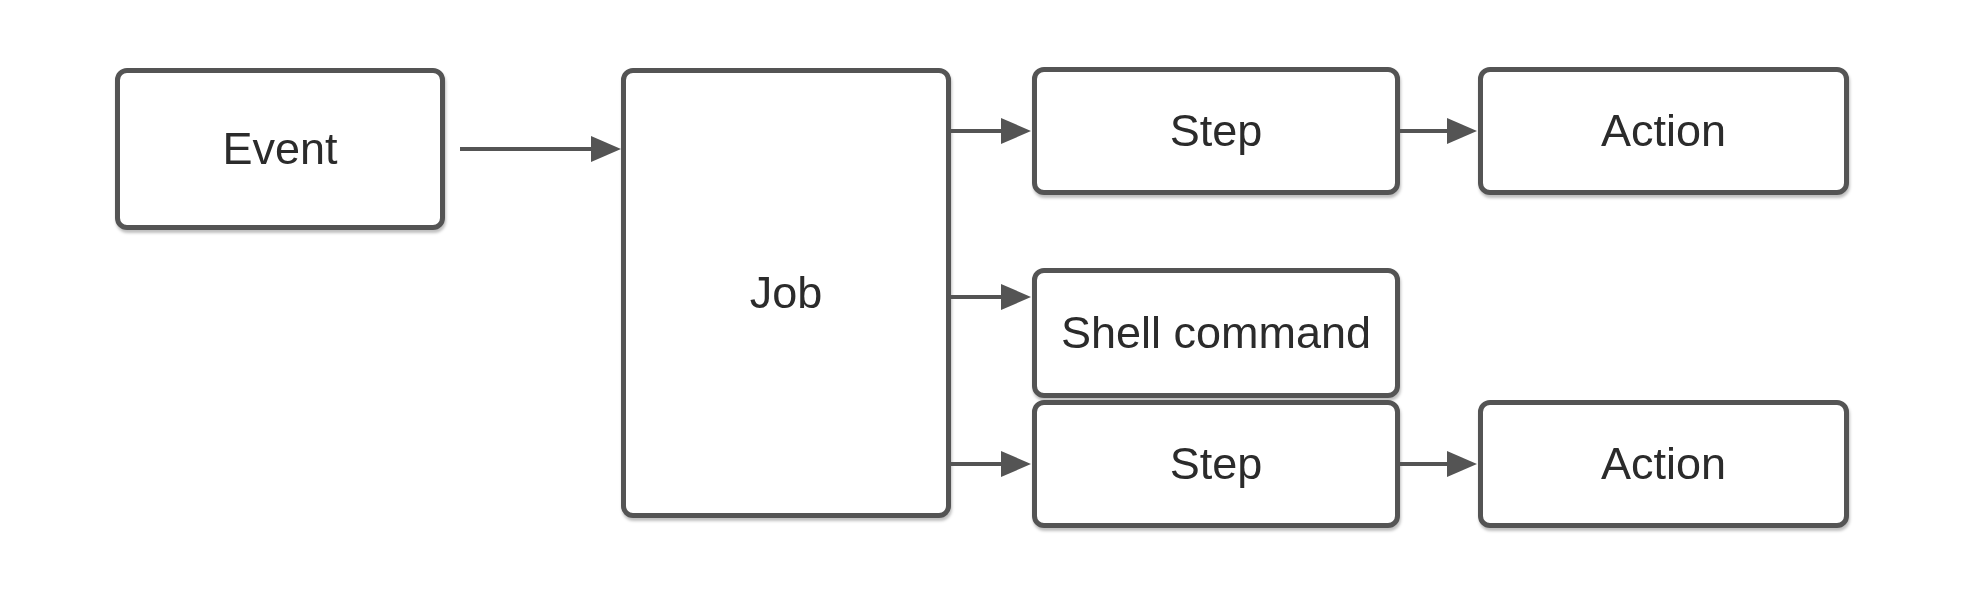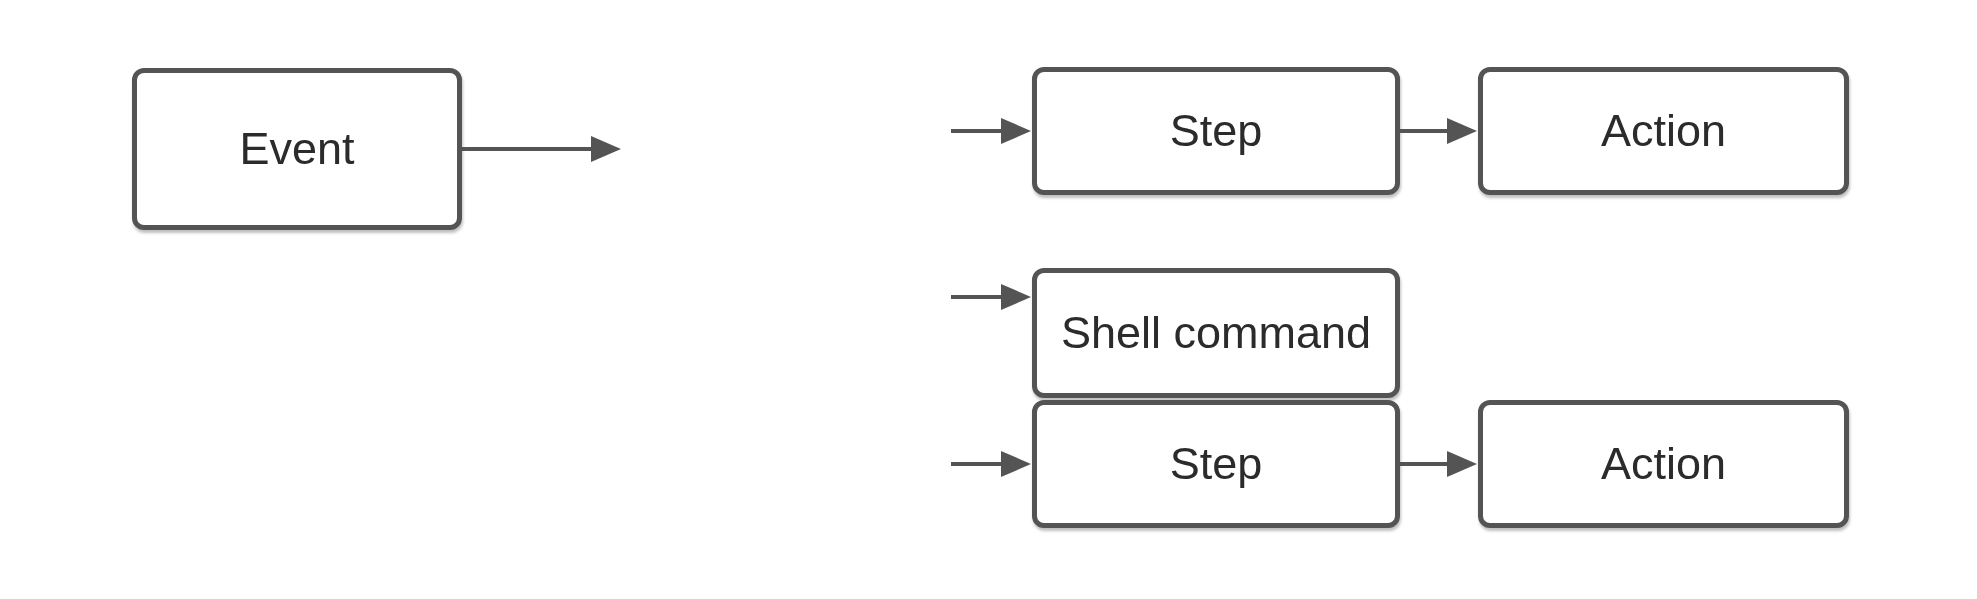--- a/index.html
+++ b/index.html
@@ -50,24 +50,27 @@
     border-left: 30px solid var(--stroke);
     border-top: 13px solid transparent;
     border-bottom: 13px solid transparent;
   }
 </style>
 </head>
 <body>
 
 <div class="canvas">
 
-  <div class="node" style="left:132px; top:68px; width:330px; height:162px;">
+  <div class="node" style="left:115px; top:68px; width:330px; height:162px;">
     <span class="node-label">Event</span>
   </div>
 
+  <div class="node" style="left:621px; top:68px; width:330px; height:450px;">
+    <span class="node-label">Job</span>
+  </div>
 
   <div class="node" style="left:1032px; top:67px; width:368px; height:128px;">
     <span class="node-label">Step</span>
   </div>
 
   <div class="node" style="left:1478px; top:67px; width:371px; height:128px;">
     <span class="node-label">Action</span>
   </div>
 
   <div class="node" style="left:1032px; top:232px; width:368px; height:130px;margin-top:36px;">

